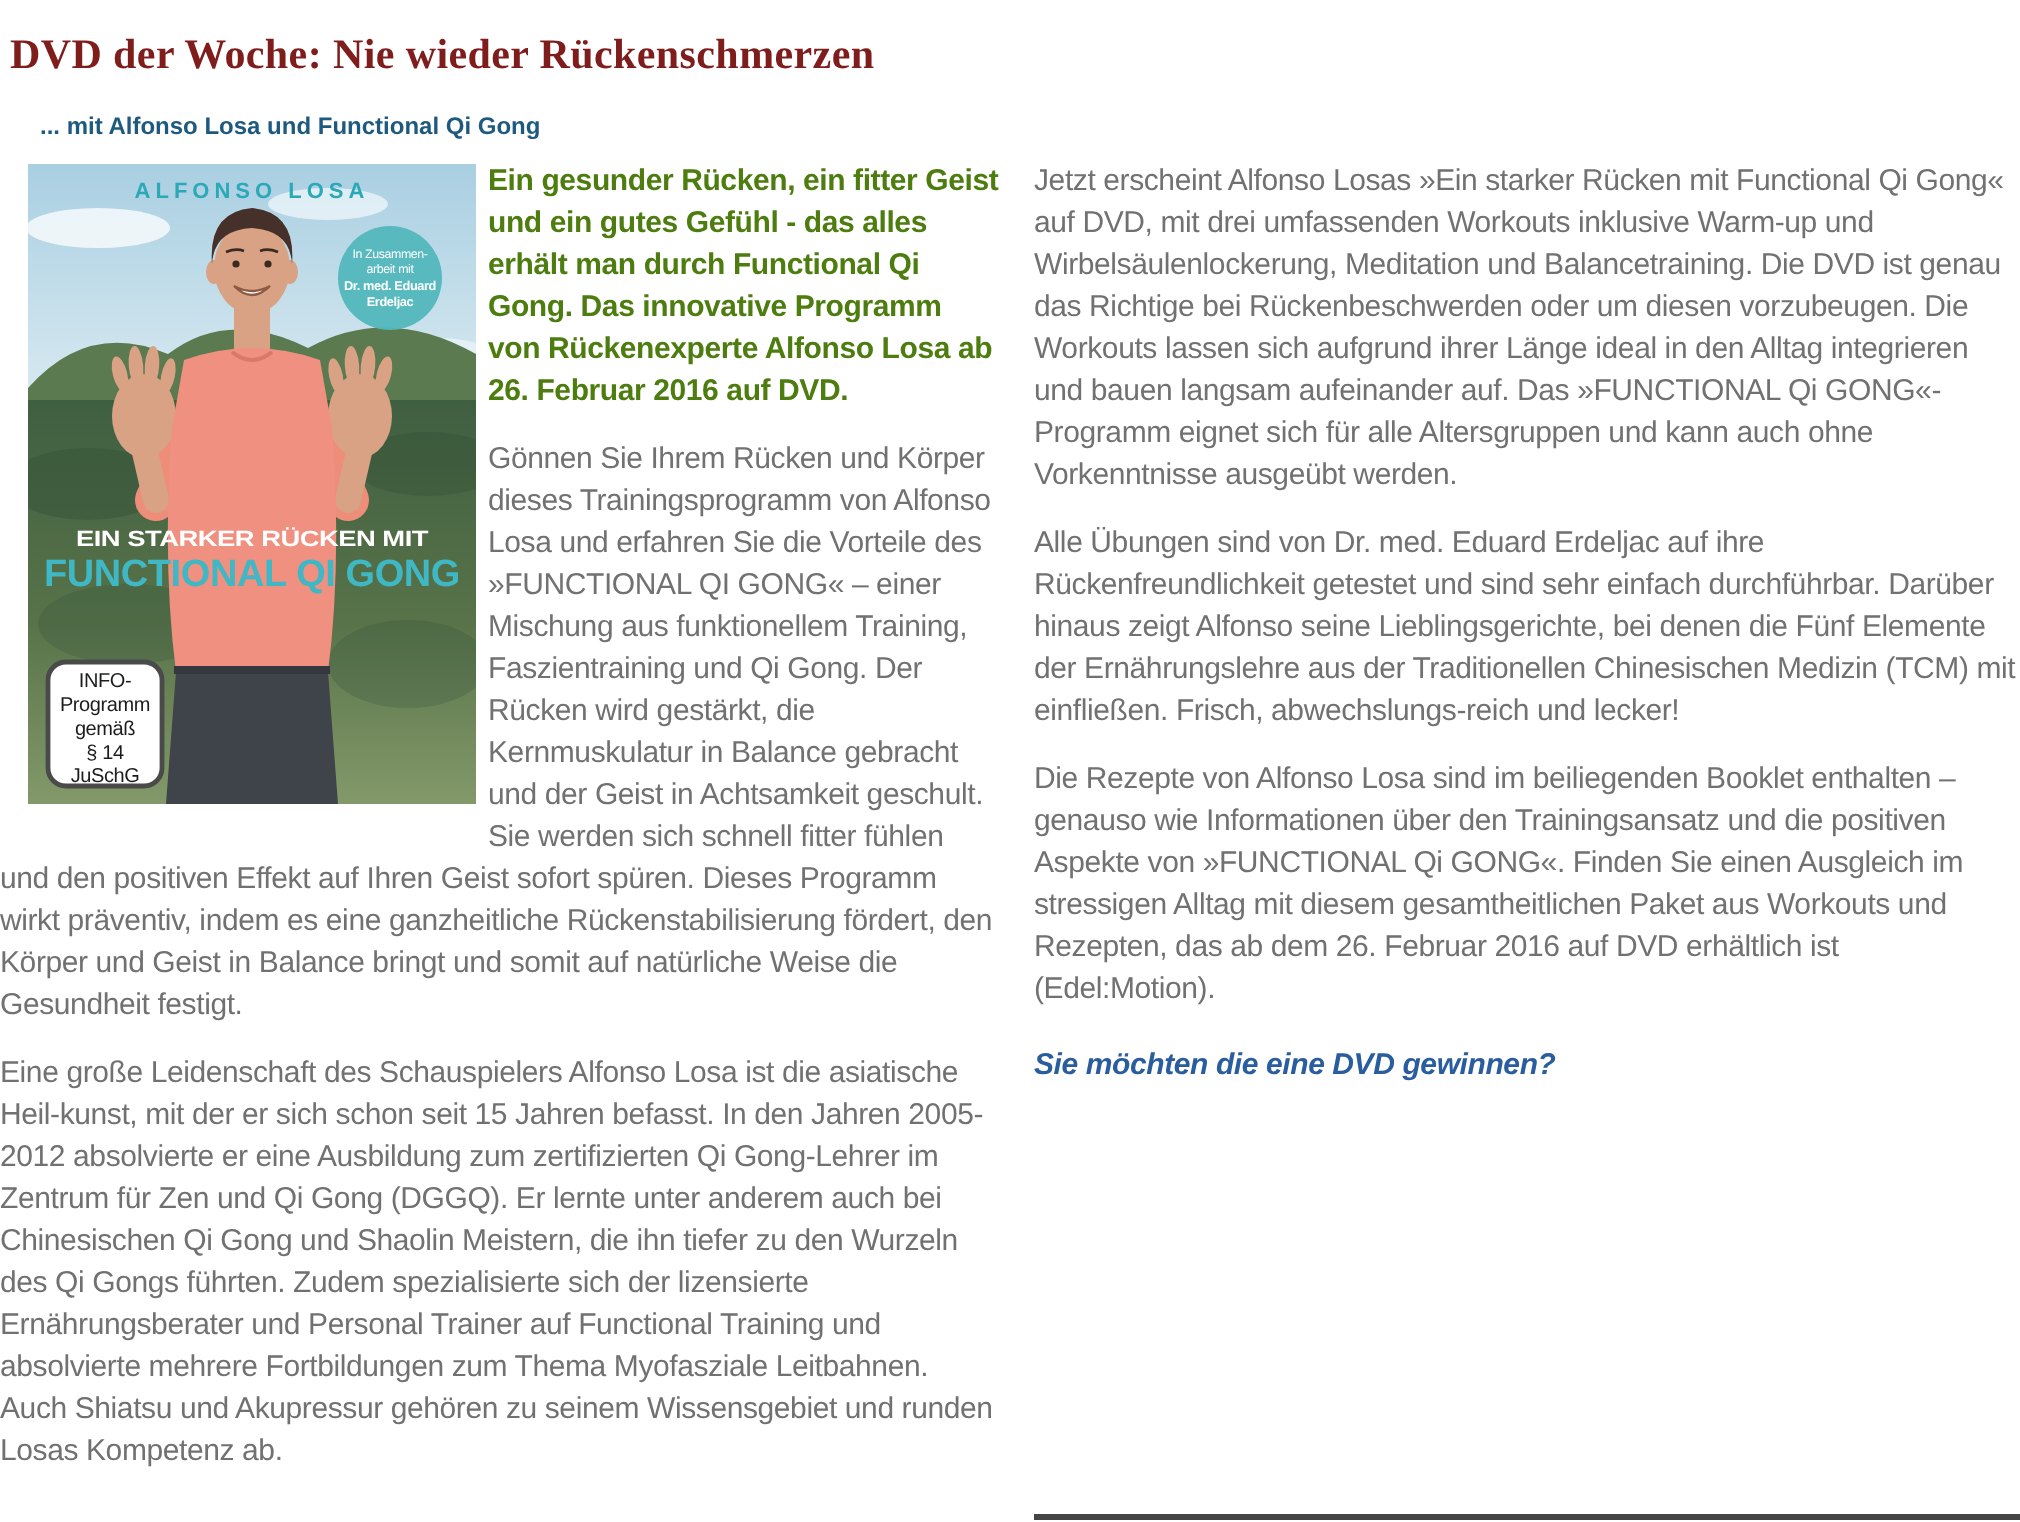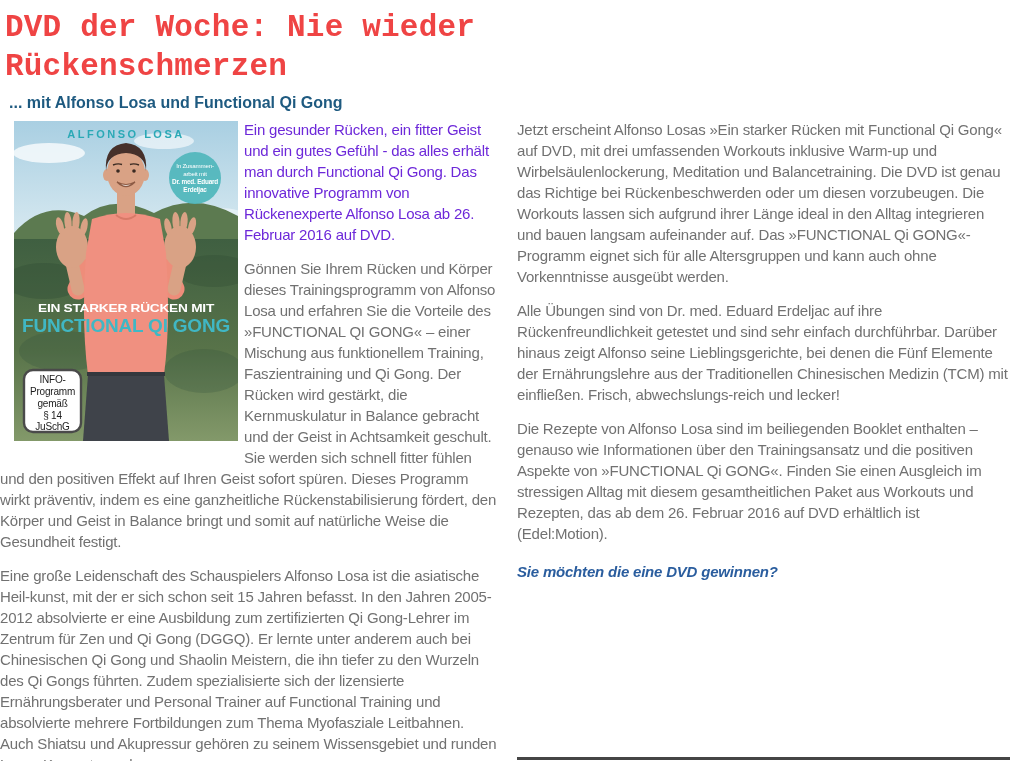--- a/index.html
+++ b/index.html
@@ -1,37 +1,37 @@
 <!DOCTYPE html>
 <html lang="de"><head>
 <meta charset="utf-8">
 <style>
   html,body { margin:0; padding:0; background:#ffffff; }
   body { font-family:"Liberation Sans","DejaVu Sans",sans-serif; color:#717171; }
   .page { position:relative; width:1010px; height:761px; overflow:hidden; background:#fff; }
 
   header { padding:8px 0 0 5px; }
   h1.title {
-    font-family:Liberation Mono, monospace;
-    font-weight:600; color:#ef4444; font-size:31px; line-height:39px;
+    font-family:Liberation Serif, serif;
+    font-weight:600; color:#7f1d1d; font-size:21px; line-height:39px;
     margin:0 0 7px 0; max-width:520px; letter-spacing:0.2px;
   }
-  .subtitle { color:#1e5a80; font-weight:bold; font-size:16px; line-height:19px; margin:0 0 7px 4px; }
+  .subtitle { color:#1e5a80; font-weight:bold; font-size:12px; line-height:19px; margin:0 0 7px 15px; }
   .date { color:#8c8c8c; font-size:15px; line-height:18px; margin:0 0 12px 0; }
 
   .columns { display:flex; gap:17px; }
   .col { font-size:15px; line-height:21px; letter-spacing:-0.2px; color:#717171; }
   .col-left { width:500px; }
   .col-right { width:493px; }
 
   .col p { margin:0 0 13px 0; }
   .cover { float:left; width:224px; height:320px; margin:2px 6px 10px 14px; }
   .cover svg { display:block; }
 
-  .intro { color:#6d28d9; font-weight:normal; margin-bottom:12px; }
+  .intro { color:#4d7c0f; font-weight:bold; margin-bottom:12px; }
 
   .product { margin:16px 0 15px 0; line-height:22px; }
   .product-title { color:#2a5d9e; font-weight:bold; }
   .studio-link { color:#2a5d9e; font-weight:bold; text-decoration:none; cursor:pointer; }
 
   .contest { margin-top:17px; line-height:21px; }
   .contest-q { color:#2a5d9e; font-weight:bold; font-style:italic; margin-bottom:1px; }
   .contest-body { font-style:italic; }
   .email-link { color:#4e7cae; text-decoration:none; cursor:pointer; }
 

